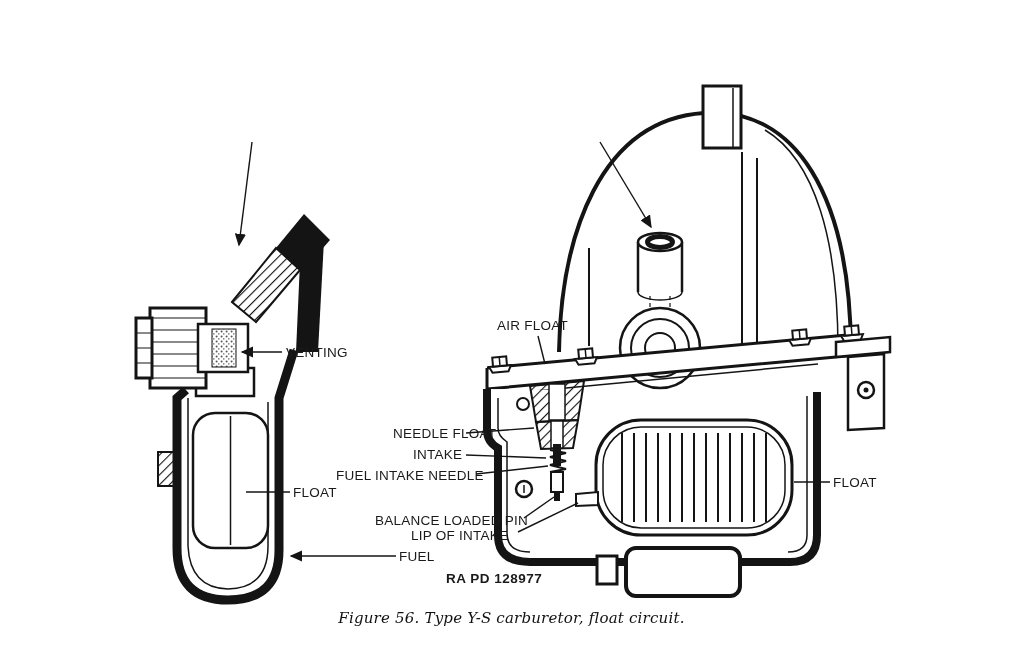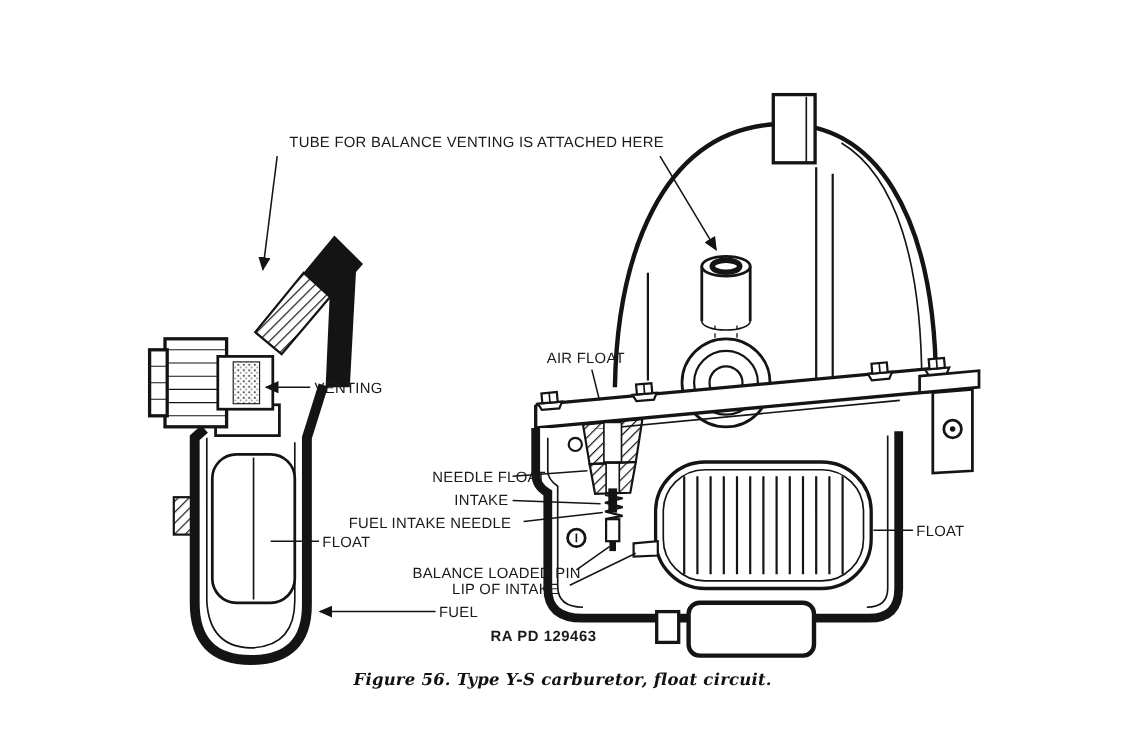--- a/index.html
+++ b/index.html
@@ -25,21 +25,21 @@
     font-weight:bold;
     letter-spacing:0.5px;
     white-space:nowrap;
   }
   .caption{
     position:absolute;
     left:0;right:0;top:609px;
     text-align:center;
     font-family:"DejaVu Serif", serif;
     font-style:italic;
-    font-weight:bold;
+    font-weight:normal;
     font-size:15px;
     letter-spacing:0.2px;
     color:#111;
   }
 </style>
 </head>
 <body>
 
 <div id="stage">
 
@@ -194,28 +194,27 @@
       <line x1="466" y1="455" x2="546" y2="458"></line>
       <line x1="476" y1="474" x2="548" y2="466"></line>
       <line x1="524" y1="518" x2="554" y2="497"></line>
       <line x1="518" y1="532" x2="578" y2="503"></line>
       <line x1="290" y1="492" x2="246" y2="492"></line>
       <line x1="830" y1="482" x2="794" y2="482"></line>
       <line x1="396" y1="556" x2="291" y2="556" marker-end="url(#arrow)"></line>
     </g>
   </svg>
 
-  <div class="callout" style="left:263px;top:122px">TUBE FOR BALANCE VENTING IS ATTACHED HERE</div>
   <div class="callout" style="left:286px;top:345px">VENTING</div>
   <div class="callout" style="left:497px;top:318px">AIR FLOAT</div>
   <div class="callout" style="left:393px;top:426px">NEEDLE FLOAT</div>
   <div class="callout" style="left:413px;top:447px">INTAKE</div>
-  <div class="callout" style="left:317px;top:468px">FUEL INTAKE NEEDLE</div>
+  <div class="callout" style="left:336px;top:468px">FUEL INTAKE NEEDLE</div>
   <div class="callout" style="left:375px;top:513px">BALANCE LOADED PIN</div>
   <div class="callout" style="left:411px;top:528px">LIP OF INTAKE</div>
   <div class="callout" style="left:293px;top:485px">FLOAT</div>
   <div class="callout" style="left:833px;top:475px">FLOAT</div>
   <div class="callout" style="left:399px;top:549px">FUEL</div>
 
-  <div class="plate" style="left:446px;top:571px">RA PD 129463</div>
+  <div class="plate" style="left:446px;top:571px">RA PD 128977</div>
   <div class="caption">Figure 56. Type Y-S carburetor, float circuit.</div>
 
 </div>
 
 </body></html>

